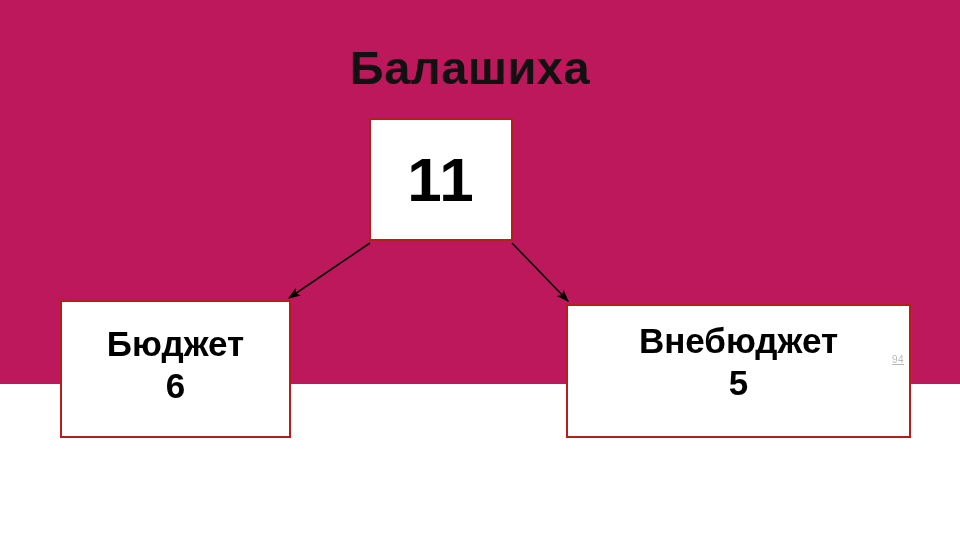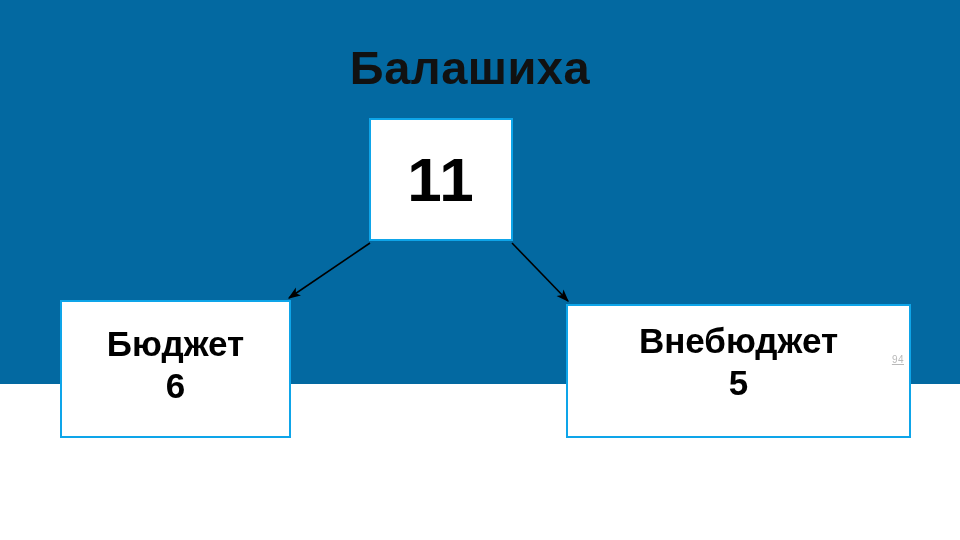--- a/index.html
+++ b/index.html
@@ -16,21 +16,21 @@
     color: #000000;
     position: relative;
   }
 
   #slide {
     position: absolute;
     left: 0;
     top: 0;
     width: 960px;
     height: 384px;
-    background: #0369a1;
+    background: #be185d;
   }
 
   
   .slide-title {
     position: absolute;
     left: 0;
     top: 42px;
     width: 940px;
     text-align: center;
     font-size: 47px;
@@ -38,21 +38,21 @@
     line-height: 52px;
     letter-spacing: 0.5px;
     color: #111111;
     white-space: nowrap;
   }
 
   
   .node {
     position: absolute;
     box-sizing: border-box;
-    border: 2px solid #0ea5e9;
+    border: 2px solid #b91c1c;
     background: #ffffff;
     display: flex;
     flex-direction: column;
     align-items: center;
     justify-content: center;
     text-align: left;
     color: #000000;
   }
 
   .node-root {

